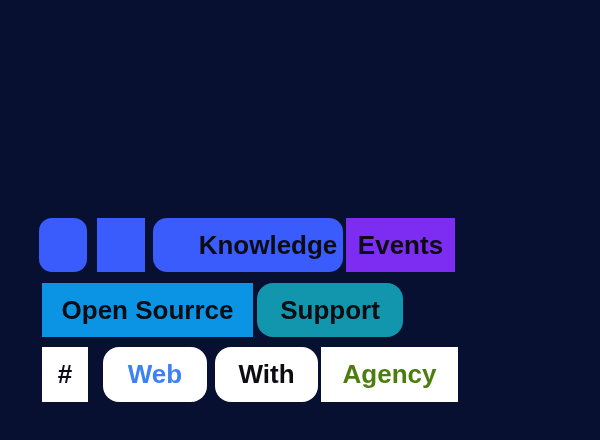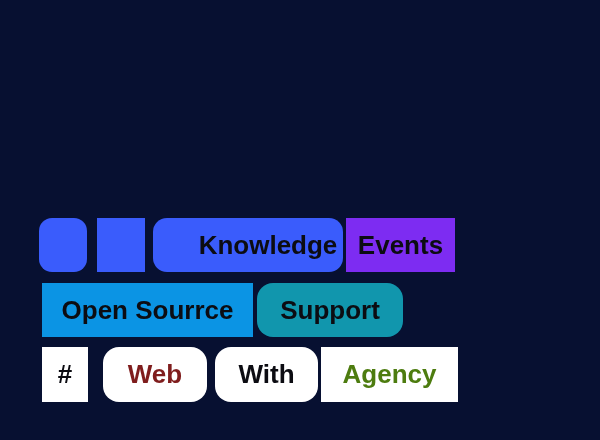--- a/index.html
+++ b/index.html
@@ -65,18 +65,18 @@
     <div class="chip r0 c-events" style="color: rgb(12, 12, 18); background: rgb(125, 44, 242);">Events</div>
   </div>
 
   <div class="row row3">
     <div class="chip r0 c-open" style="color: rgb(12, 12, 18); background: rgb(11, 148, 228);">Open Sourrce</div>
     <div class="chip r16 c-support" style="color: rgb(12, 12, 18); background: rgb(17, 150, 173);">Support</div>
   </div>
 
   <div class="row row4">
     <div class="chip white r0 c-hash" style="color: rgb(12, 12, 18); background: rgb(255, 255, 255);">#</div>
-    <div class="chip white r16 c-web" style="color: #7f1d1d; background: rgb(255, 255, 255);">Web</div>
+    <div class="chip white r16 c-web" style="color: #3b82f6; background: rgb(255, 255, 255);">Web</div>
     <div class="chip white r16 c-with" style="color: rgb(12, 12, 18); background: rgb(255, 255, 255);">With</div>
     <div class="chip white r0 c-agency" style="color: #4d7c0f; background: rgb(255, 255, 255);">Agency</div>
   </div>
 
 </div>
 
 </body></html>

